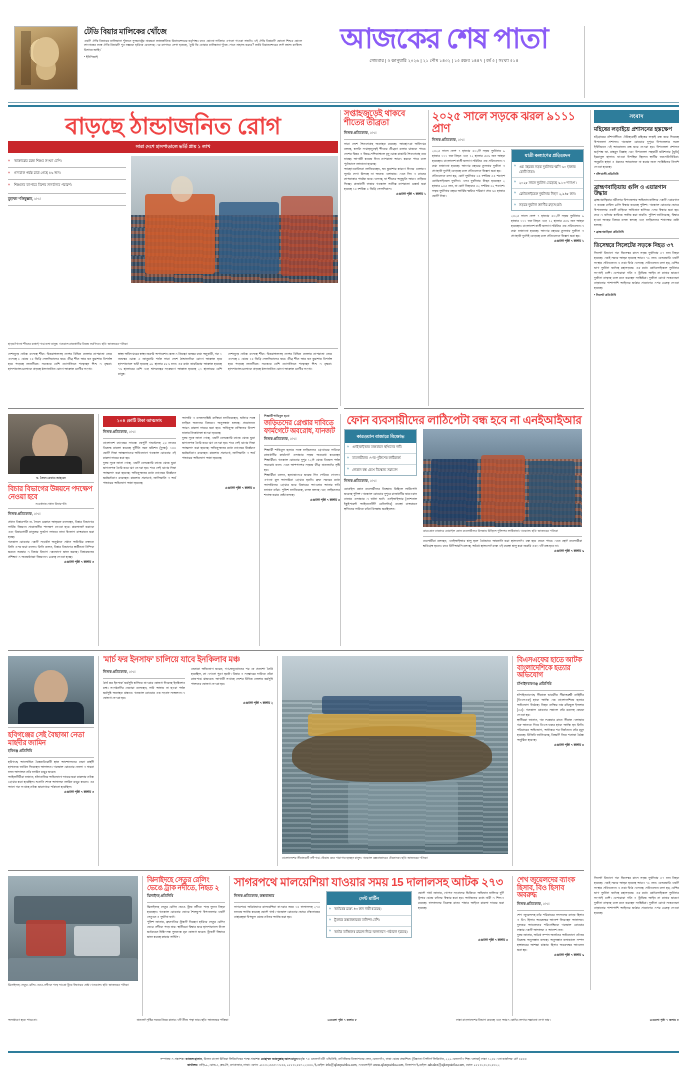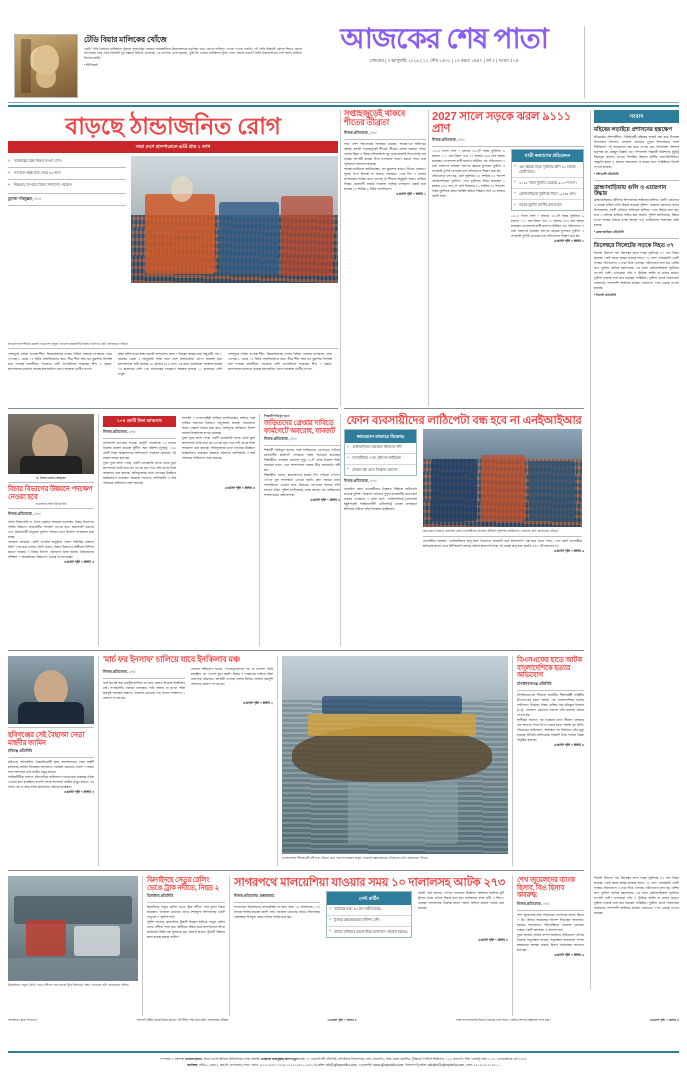--- a/index.html
+++ b/index.html
@@ -11,21 +11,21 @@
   .hl{color:#ef4444;font-weight:700;letter-spacing:-.2px;line-height:1.08;}
   .byline{font-size:3.6px;font-weight:700;color:#333;margin:2px 0 2px 0;}
   .byline .loc{font-weight:400;}
   .cap{font-size:3px;color:#444;line-height:1.4;}
   .cont{font-size:3.2px;font-weight:700;color:#1a1a1a;text-align:right;}
   .rule{border-top:1px solid #bdbdbd;}
   .vline{position:absolute;top:0;bottom:0;width:0;border-left:1px solid #c9c9c9;}
 
   
   .masthead{position:absolute;left:0;top:0;width:671px;height:82px;}
-  .tease{position:absolute;left:6px;top:12px;width:288px;height:66px;display:flex;gap:6px;}
+  .tease{position:absolute;left:6px;top:4px;width:288px;height:66px;display:flex;gap:6px;}
   .tease-img{width:62px;height:62px;background:
        radial-gradient(circle at 45% 40%, #e8cf9d 0 26%, transparent 27%),
        linear-gradient(160deg,#cdb07a,#9d7b4c 55%,#7b5c38);
        border:1px solid #bbb;position:relative;flex:0 0 auto;}
   .tease-img:before{content:"";position:absolute;left:18px;top:10px;width:26px;height:30px;
        border-radius:50% 50% 45% 45%;background:#dcc190;box-shadow:0 16px 0 -3px #d3b683;}
   .tease-img:after{content:"";position:absolute;left:6px;top:4px;width:10px;height:54px;background:rgba(60,40,20,.35);}
   .tease-body{flex:1 1 auto;}
   .tease-title{font-size:7.6px;font-weight:700;color:#111;letter-spacing:-.2px;line-height:1;margin:2px 0 3px;}
   .tease-txt{font-size:3.05px;line-height:1.6;color:#333;text-align:justify;}
@@ -172,21 +172,21 @@
       <span>নিজস্ব প্রতিবেদক,</span><span class="loc"> ঢাকা</span>
     </div>
     <div class="rule" style="margin-bottom:2px"></div>
     <div class="body-txt">সারা দেশে শৈত্যপ্রবাহ অব্যাহত রয়েছে। আবহাওয়া অধিদপ্তর বলছে, চলতি সপ্তাহজুড়েই শীতের তীব্রতা বজায় থাকতে পারে। দেশের উত্তর ও উত্তর-পশ্চিমাঞ্চলে মৃদু থেকে মাঝারি শৈত্যপ্রবাহ বয়ে যাচ্ছে। আগামী কয়েক দিনে তাপমাত্রা আরও কমতে পারে বলে পূর্বাভাসে জানানো হয়েছে।</div>
     <div class="body-txt">আবহাওয়াবিদরা জানিয়েছেন, ঘন কুয়াশার কারণে দিনের বেলায়ও সূর্যের দেখা মিলছে না অনেক এলাকায়। এতে দিন ও রাতের তাপমাত্রার পার্থক্য কমে এসেছে, যা শীতের অনুভূতি আরও বাড়িয়ে দিচ্ছে। রাজধানী ঢাকায় গতকাল সর্বনিম্ন তাপমাত্রা রেকর্ড করা হয়েছে ১৩ দশমিক ৪ ডিগ্রি সেলসিয়াস।</div>
     <div class="cont">এগুলো পৃষ্ঠা ৭ কলাম ১</div>
   </div>
   <div class="vline" style="left:332px;top:88px;height:296px;"></div>
 
   <div style="position:absolute;left:424px;top:88px;width:152px;">
-    <div class="hl hl2">2027 সালে সড়কে ঝরল ৯১১১ প্রাণ</div>
+    <div class="hl hl2">২০২৫ সালে সড়কে ঝরল ৯১১১ প্রাণ</div>
     <div class="byline">
       <span>নিজস্ব প্রতিবেদক,</span><span class="loc"> ঢাকা</span>
     </div>
     <div class="rule" style="margin-bottom:2px"></div>
     <div style="display:flex;gap:6px;">
       <div style="width:73px">
         <div class="body-txt">২০২৫ সালে দেশে ৭ হাজার ৬১২টি সড়ক দুর্ঘটনায় ৯ হাজার ১১১ জন নিহত এবং ১২ হাজার ৫৩৬ জন আহত হয়েছেন। বাংলাদেশ যাত্রী কল্যাণ সমিতির এক প্রতিবেদনে এ তথ্য জানানো হয়েছে। আগের বছরের তুলনায় দুর্ঘটনা ও প্রাণহানি দুটোই বেড়েছে বলে প্রতিবেদনে উল্লেখ করা হয়।</div>
         <div class="body-txt">প্রতিবেদনে বলা হয়, মোট দুর্ঘটনার ৩৪ দশমিক ৩৪ শতাংশ মোটরসাইকেল দুর্ঘটনা। এসব দুর্ঘটনায় নিহত হয়েছেন ২ হাজার ৯৪৫ জন, যা মোট নিহতের ৩২ দশমিক ৩২ শতাংশ। সড়ক দুর্ঘটনায় বছরে আর্থিক ক্ষতির পরিমাণ প্রায় ৬০ হাজার কোটি টাকা।</div>
       </div>
       <div style="width:73px">
@@ -361,21 +361,21 @@
   <div style="position:absolute;left:139px;top:854px;width:78px;">
     <div class="hl hl-xs">ঝিনাইদহে সেতুর রেলিং ভেঙে ট্রাক নদীতে, নিহত ২</div>
     <div class="byline">ঝিনাইদহ প্রতিনিধি</div>
     <div class="rule" style="margin-bottom:2px"></div>
     <div class="body-txt">ঝিনাইদহে সেতুর রেলিং ভেঙে ট্রাক নদীতে পড়ে দুজন নিহত হয়েছেন। গতকাল রোববার ভোরে শৈলকুপা উপজেলার একটি সেতুতে এ দুর্ঘটনা ঘটে।</div>
     <div class="body-txt">পুলিশ জানায়, দ্রুতগতির ট্রাকটি নিয়ন্ত্রণ হারিয়ে সেতুর রেলিং ভেঙে নদীতে পড়ে যায়। স্থানীয়রা উদ্ধার করে হাসপাতালে নিলে কর্তব্যরত চিকিৎসক দুজনকে মৃত ঘোষণা করেন। ট্রাকটি উদ্ধারে কাজ করছে ফায়ার সার্ভিস।</div>
   </div>
   <div class="vline" style="left:221px;top:854px;height:140px;"></div>
 
   <div style="position:absolute;left:226px;top:854px;width:274px;">
-    <div class="hl hl2">সাগরপথে মালয়েশিয়া যাওয়ার সময় ১০ দালালসহ আটক ২৭৩</div>
+    <div class="hl hl2">সাগরপথে মালয়েশিয়া যাওয়ার সময় 15 দালালসহ আটক ২৭৩</div>
     <div style="display:flex;gap:6px;margin-top:3px;">
       <div style="width:86px">
         <div class="byline">নিজস্ব প্রতিবেদক, কক্সবাজার</div>
         <div class="rule" style="margin-bottom:2px"></div>
         <div class="body-txt">সাগরপথে অবৈধভাবে মালয়েশিয়া যাওয়ার সময় ১০ দালালসহ ২৭৩ জনকে আটক করেছে কোস্ট গার্ড। গতকাল রোববার ভোরে টেকনাফের বাহারছড়া উপকূল থেকে তাঁদের আটক করা হয়।</div>
       </div>
       <div style="width:86px">
         <div class="boxwrap">
           <div class="boxhead">সেন্ট মার্টিন</div>
           <div class="boxrow">আটকের মধ্যে ৪৩ জন নারী রয়েছে।</div>

